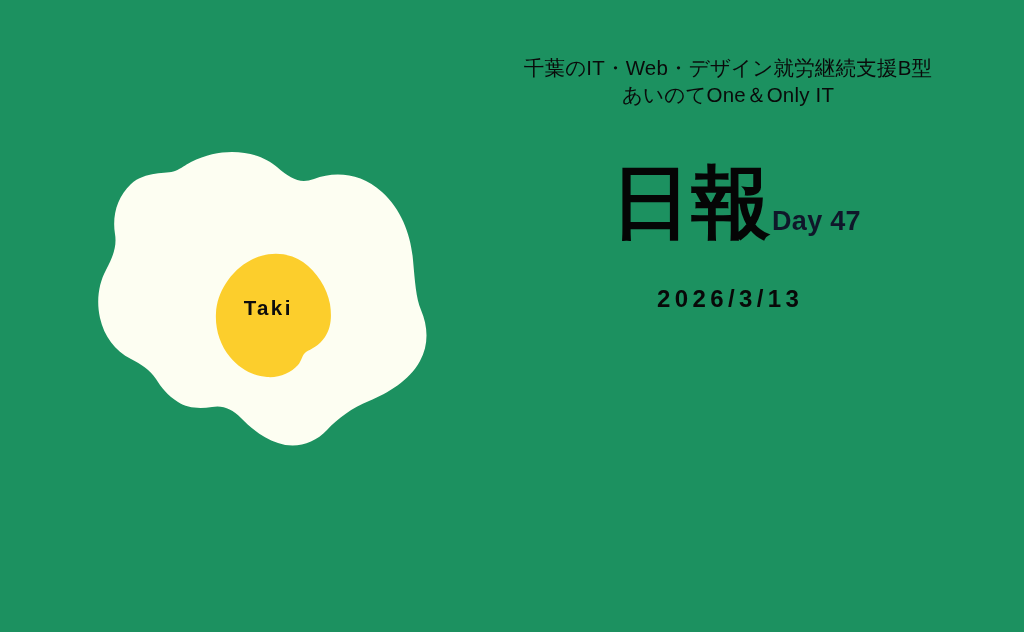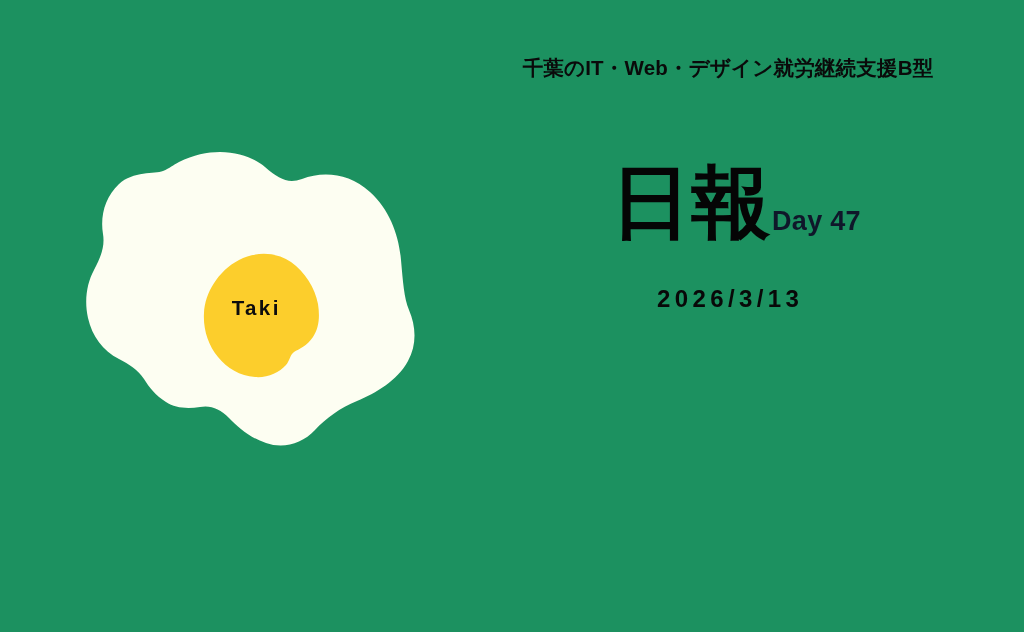--- a/index.html
+++ b/index.html
@@ -18,21 +18,21 @@
     position: relative;
     width: 1024px;
     height: 632px;
     background: #1C9160;
     overflow: hidden;
   }
 
   
   #egg-logo {
     position: absolute;
-    left: 83px;
+    left: 95px;
     top: 150px;
     width: 345px;
     height: 305px;
   }
   #egg-logo svg {
     display: block;
     width: 100%;
     height: 100%;
     overflow: visible;
   }
@@ -69,21 +69,21 @@
     height: 632px;
   }
 
   #org-heading {
     position: absolute;
     left: 0;
     top: 54px;
     width: 100%;
     text-align: center;
     color: #0A0A0A;
-    font-weight: 700;
+    font-weight: 400;
     font-size: 20.5px;
     line-height: 27px;
     letter-spacing: 0.2px;
     white-space: nowrap;
   }
   #org-heading .org-line {
     display: block;
   }
 
   #report-title-row {
@@ -171,20 +171,21 @@
     </svg>
     <div id="yolk-label">
       <span class="yolk-text">Taki</span>
     </div>
   </div>
 
   <div id="text-column">
 
     <div id="org-heading">
       <span class="org-line">千葉のIT・Web・デザイン就労継続支援B型</span>
+      <span class="org-line">あいのてOne＆Only IT</span>
     </div>
 
     <div id="report-title-row">
       <span class="title-main">日報</span>
       <span class="title-day">Day 47</span>
     </div>
 
     <div id="report-date">2026/3/13</div>
 
   </div>

